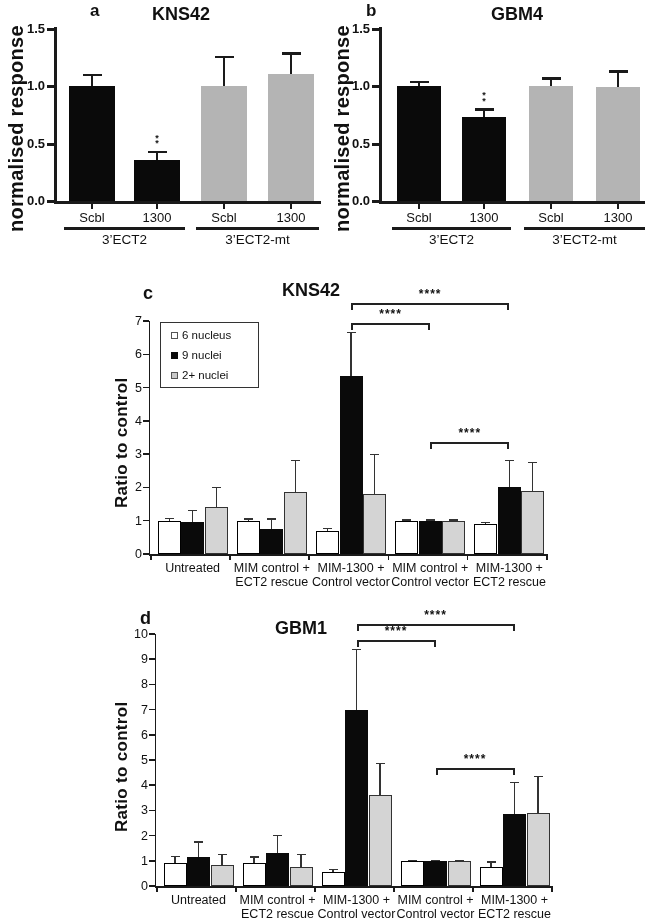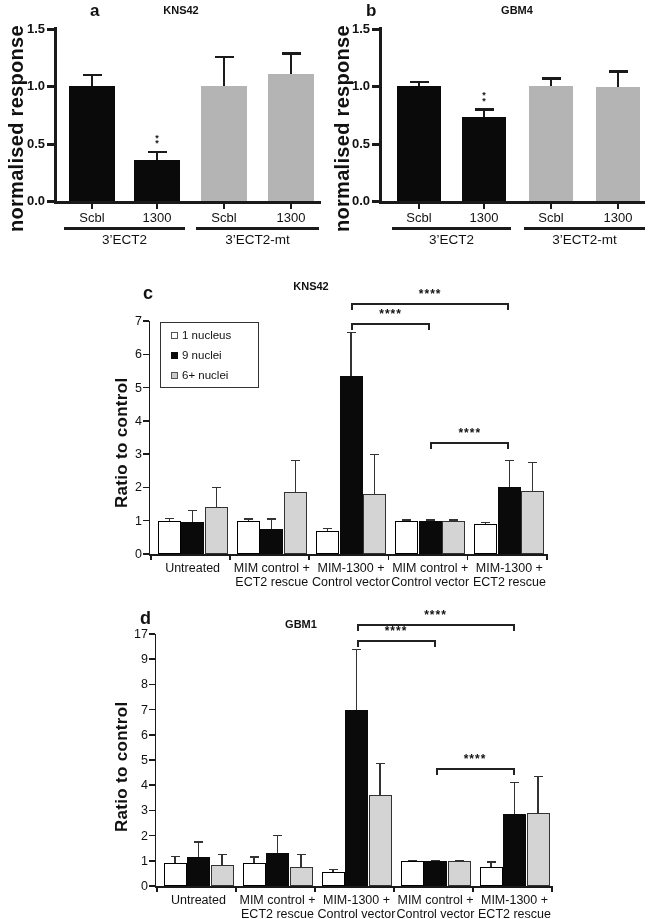--- a/index.html
+++ b/index.html
@@ -1,21 +1,21 @@
 <!DOCTYPE html>
 <html><head>
 <meta charset="utf-8">
 <style>
   html,body{margin:0;padding:0;background:#ffffff;}
   body{width:655px;height:919px;position:relative;font-family:"Liberation Sans",sans-serif;color:#111;}
   main{position:absolute;inset:0;}
   .panel{position:absolute;}
   .panel > div{position:absolute;}
   .panel-letter{font-weight:700;font-size:17px;}
-  .panel-title{width:120px;text-align:center;font-weight:700;font-size:11px;}
+  .panel-title{width:120px;text-align:center;font-weight:700;font-size:18px;}
   .ylabel{font-weight:700;transform:rotate(-90deg);transform-origin:left top;white-space:nowrap;letter-spacing:.3px;}
   #panel-a{left:0;top:0;width:327px;height:262px;}
   #panel-b{left:327px;top:0;width:328px;height:262px;}
   #panel-c{left:0;top:270px;width:655px;height:322px;}
   #panel-d{left:0;top:595px;width:655px;height:324px;}
   #panel-a .panel-letter{left:90px;top:1px;}
   #panel-b .panel-letter{left:39px;top:1px;}
   #panel-c .panel-letter{left:143px;top:13px;font-size:18px;}
   #panel-d .panel-letter{left:140px;top:13px;font-size:18px;}
   #panel-a .panel-title{left:121px;top:4px;}
@@ -193,25 +193,25 @@
       <div style="left: 214.8px; top: 291px; width: 114px; text-align: center; white-space: pre; font: 12.5px / 14px &quot;Liberation Sans&quot;, sans-serif; color: rgb(17, 17, 17);">MIM control +
 ECT2 rescue</div>
       <div style="left: 294px; top: 291px; width: 114px; text-align: center; white-space: pre; font: 12.5px / 14px &quot;Liberation Sans&quot;, sans-serif; color: rgb(17, 17, 17);">MIM-1300 +
 Control vector</div>
       <div style="left: 373.2px; top: 291px; width: 114px; text-align: center; white-space: pre; font: 12.5px / 14px &quot;Liberation Sans&quot;, sans-serif; color: rgb(17, 17, 17);">MIM control +
 Control vector</div>
       <div style="left: 452.4px; top: 291px; width: 114px; text-align: center; white-space: pre; font: 12.5px / 14px &quot;Liberation Sans&quot;, sans-serif; color: rgb(17, 17, 17);">MIM-1300 +
 ECT2 rescue</div>
       <div style="left: 160px; top: 52px; width: 99px; height: 66px; border: 1.5px solid rgb(51, 51, 51); background: rgb(255, 255, 255); box-sizing: border-box;"></div>
       <div style="left: 171px; top: 62px; width: 7px; height: 7px; box-sizing: border-box; background: rgb(255, 255, 255); border: 1px solid rgb(85, 85, 85);"></div>
-      <div style="left: 182px; top: 59px; white-space: nowrap; font: 11.5px &quot;Liberation Sans&quot;, sans-serif; color: rgb(17, 17, 17);">1 nucleus</div>
+      <div style="left: 182px; top: 59px; white-space: nowrap; font: 11.5px &quot;Liberation Sans&quot;, sans-serif; color: rgb(17, 17, 17);">6 nucleus</div>
       <div style="left: 171px; top: 82px; width: 7px; height: 7px; box-sizing: border-box; background: rgb(10, 10, 10);"></div>
       <div style="left: 182px; top: 79px; white-space: nowrap; font: 11.5px &quot;Liberation Sans&quot;, sans-serif; color: rgb(17, 17, 17);">9 nuclei</div>
       <div style="left: 171px; top: 102px; width: 7px; height: 7px; box-sizing: border-box; background: rgb(201, 201, 201); border: 1px solid rgb(85, 85, 85);"></div>
-      <div style="left: 182px; top: 99px; white-space: nowrap; font: 11.5px &quot;Liberation Sans&quot;, sans-serif; color: rgb(17, 17, 17);">6+ nuclei</div>
+      <div style="left: 182px; top: 99px; white-space: nowrap; font: 11.5px &quot;Liberation Sans&quot;, sans-serif; color: rgb(17, 17, 17);">2+ nuclei</div>
       <div style="left: 351px; top: 32.6929px; width: 158.4px; height: 7px; box-sizing: border-box; border-top: 2px solid rgb(34, 34, 34); border-left: 2px solid rgb(34, 34, 34); border-right: 2px solid rgb(34, 34, 34);"></div>
       <div style="left: 395.2px; top: 16.6929px; width: 70px; text-align: center; font: bold 12px &quot;Liberation Sans&quot;, sans-serif; letter-spacing: 1px; color: rgb(17, 17, 17);">****</div>
       <div style="left: 351px; top: 52.6643px; width: 79.2px; height: 7px; box-sizing: border-box; border-top: 2px solid rgb(34, 34, 34); border-left: 2px solid rgb(34, 34, 34); border-right: 2px solid rgb(34, 34, 34);"></div>
       <div style="left: 355.6px; top: 36.6643px; width: 70px; text-align: center; font: bold 12px &quot;Liberation Sans&quot;, sans-serif; letter-spacing: 1px; color: rgb(17, 17, 17);">****</div>
       <div style="left: 430.2px; top: 172.493px; width: 79.2px; height: 7px; box-sizing: border-box; border-top: 2px solid rgb(34, 34, 34); border-left: 2px solid rgb(34, 34, 34); border-right: 2px solid rgb(34, 34, 34);"></div>
       <div style="left: 434.8px; top: 156.493px; width: 70px; text-align: center; font: bold 12px &quot;Liberation Sans&quot;, sans-serif; letter-spacing: 1px; color: rgb(17, 17, 17);">****</div>
     </div>
 
   <div class="panel" id="panel-d">
     <div class="panel-letter">d</div>
@@ -233,21 +233,21 @@
       <div style="left: 122px; top: 158px; width: 26px; text-align: right; font: 12.5px &quot;Liberation Sans&quot;, sans-serif; color: rgb(17, 17, 17);">5</div>
       <div style="left: 149px; top: 139.05px; width: 5.5px; height: 1.5px; background: rgb(26, 26, 26);"></div>
       <div style="left: 122px; top: 132.8px; width: 26px; text-align: right; font: 12.5px &quot;Liberation Sans&quot;, sans-serif; color: rgb(17, 17, 17);">6</div>
       <div style="left: 149px; top: 113.85px; width: 5.5px; height: 1.5px; background: rgb(26, 26, 26);"></div>
       <div style="left: 122px; top: 107.6px; width: 26px; text-align: right; font: 12.5px &quot;Liberation Sans&quot;, sans-serif; color: rgb(17, 17, 17);">7</div>
       <div style="left: 149px; top: 88.65px; width: 5.5px; height: 1.5px; background: rgb(26, 26, 26);"></div>
       <div style="left: 122px; top: 82.4px; width: 26px; text-align: right; font: 12.5px &quot;Liberation Sans&quot;, sans-serif; color: rgb(17, 17, 17);">8</div>
       <div style="left: 149px; top: 63.45px; width: 5.5px; height: 1.5px; background: rgb(26, 26, 26);"></div>
       <div style="left: 122px; top: 57.2px; width: 26px; text-align: right; font: 12.5px &quot;Liberation Sans&quot;, sans-serif; color: rgb(17, 17, 17);">9</div>
       <div style="left: 149px; top: 38.25px; width: 5.5px; height: 1.5px; background: rgb(26, 26, 26);"></div>
-      <div style="left: 122px; top: 32px; width: 26px; text-align: right; font: 12.5px &quot;Liberation Sans&quot;, sans-serif; color: rgb(17, 17, 17);">17</div>
+      <div style="left: 122px; top: 32px; width: 26px; text-align: right; font: 12.5px &quot;Liberation Sans&quot;, sans-serif; color: rgb(17, 17, 17);">10</div>
       <div style="left: 156px; top: 292.5px; width: 1.5px; height: 4px; background: rgb(26, 26, 26);"></div>
       <div style="left: 235px; top: 292.5px; width: 1.5px; height: 4px; background: rgb(26, 26, 26);"></div>
       <div style="left: 314px; top: 292.5px; width: 1.5px; height: 4px; background: rgb(26, 26, 26);"></div>
       <div style="left: 393px; top: 292.5px; width: 1.5px; height: 4px; background: rgb(26, 26, 26);"></div>
       <div style="left: 472px; top: 292.5px; width: 1.5px; height: 4px; background: rgb(26, 26, 26);"></div>
       <div style="left: 551px; top: 292.5px; width: 1.5px; height: 4px; background: rgb(26, 26, 26);"></div>
       <div style="left: 163.5px; top: 267.564px; width: 23px; height: 23.436px; box-sizing: border-box; background: rgb(255, 255, 255); border: 1.2px solid rgb(0, 0, 0);"></div>
       <div style="left: 174.4px; top: 261.264px; width: 1.2px; height: 6.3px; background: rgb(51, 51, 51);"></div>
       <div style="left: 170.5px; top: 260.664px; width: 9px; height: 1.3px; background: rgb(51, 51, 51);"></div>
       <div style="left: 242.5px; top: 268.32px; width: 23px; height: 22.68px; box-sizing: border-box; background: rgb(255, 255, 255); border: 1.2px solid rgb(0, 0, 0);"></div>

